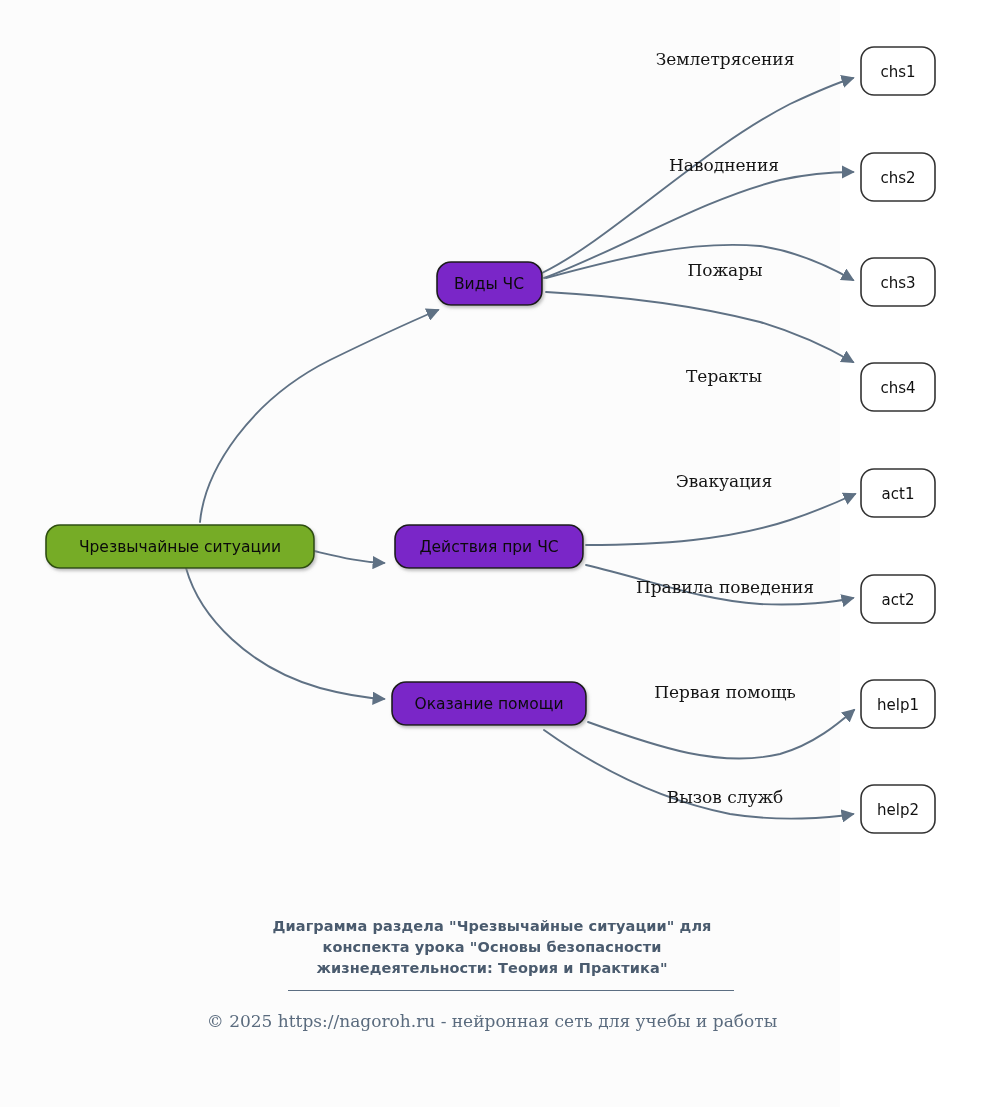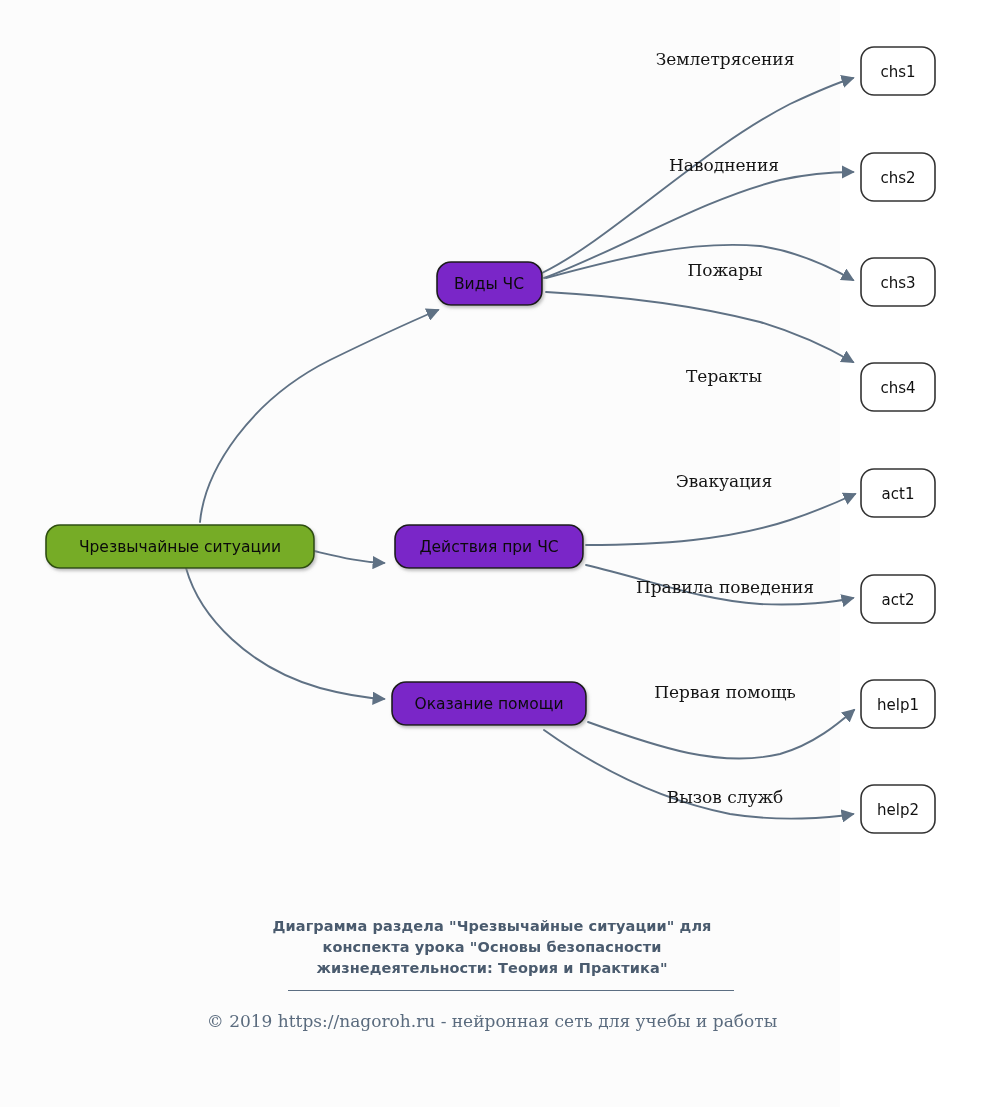--- a/index.html
+++ b/index.html
@@ -198,15 +198,15 @@
     <text class="leaf-label-text" x="898" y="810">help2</text>
 
   </svg>
 
   <div class="footer footer-caption">
     <span>Диаграмма раздела "Чрезвычайные ситуации" для</span>
     <span>конспекта урока "Основы безопасности</span>
     <span>жизнедеятельности: Теория и Практика"</span>
   </div>
   <div class="footer-divider"></div>
-  <div class="footer footer-copyright">© 2019 https://nagoroh.ru - нейронная сеть для учебы и работы</div>
+  <div class="footer footer-copyright">© 2025 https://nagoroh.ru - нейронная сеть для учебы и работы</div>
 
 </div>
 
 </body></html>

